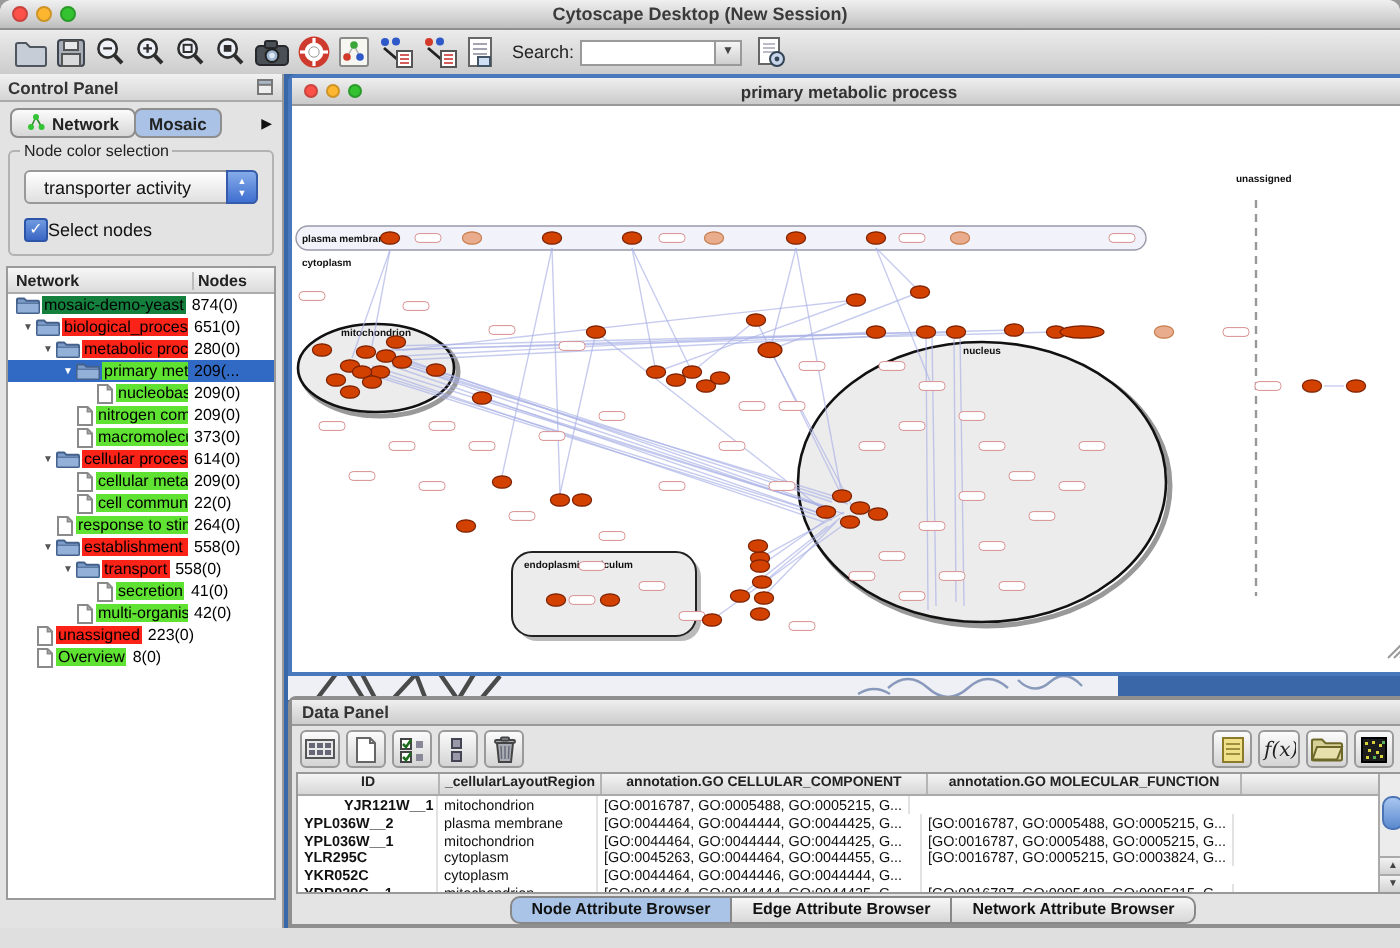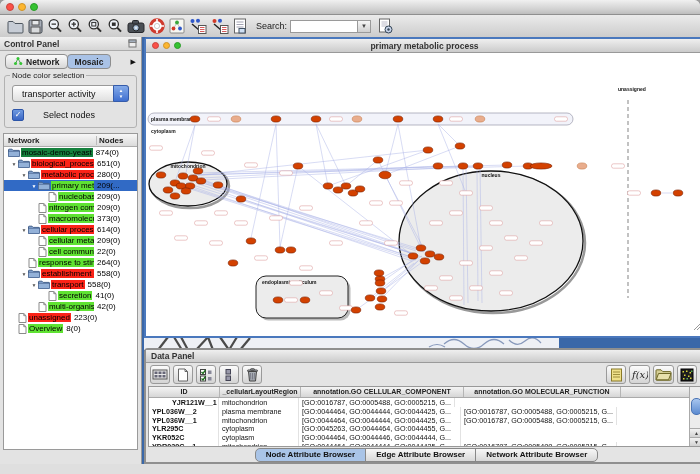--- a/index.html
+++ b/index.html
@@ -26,21 +26,21 @@
   .cp-tabs{display:flex;align-items:center;height:17px;flex:none;padding:2px 3px 0 5px;}
   .cp-tab{height:13px;display:flex;align-items:center;font-size:8.5px;font-weight:bold;color:#222;border:1px solid #8e8e8e;background:linear-gradient(#fbfbfb,#d7d7d7);padding:0 7px;border-radius:4px;margin-right:-1px;gap:3px;}
   .cp-tab.active{background:#a9c2e6;}
   .cp-tab-more{margin-left:auto;font-size:7px;color:#111;background:none;border:none;padding:0 2px;}
   .groupbox{margin:5px 4px 0 4px;flex:none;border:1px solid #b2b2b2;border-radius:3px;padding:7px 5px 5px;position:relative;}
   .gb-label{position:absolute;top:-5px;left:5px;background:#e3e3e3;font-size:8px;color:#222;padding:0 2px;}
   .dropdown{height:15px;border:1px solid #999;border-radius:3px;background:linear-gradient(#ffffff,#e0e0e0);display:flex;align-items:center;font-size:9px;color:#111;padding-left:9px;position:relative;margin:2px 2px 0;}
   .dd-btn{position:absolute;right:-1px;top:-1px;bottom:-1px;width:14px;border-radius:0 3px 3px 0;background:linear-gradient(#85abe9,#3f6fd0);color:#fff;display:flex;flex-direction:column;align-items:center;justify-content:center;font-size:4.5px;line-height:1.25;border:1px solid #355cab;}
   .cb-row{display:flex;align-items:center;margin:7px 0 1px 2px;}
   .cb{width:10px;height:10px;flex:none;border-radius:2px;background:linear-gradient(#6f9ae0,#3a66c4);border:1px solid #2c55a8;color:#fff;font-size:8px;line-height:9px;text-align:center;}
-  .cb-label{font-size:9px;color:#111;margin-left:19px;}
+  .cb-label{font-size:9px;color:#111;margin-left:0;}
   .tree-box{flex:1;margin:5px 3px 14px;background:#fff;border:1px solid #9a9a9a;overflow:hidden;display:flex;flex-direction:column;}
   .tree-header{display:flex;height:12px;flex:none;background:linear-gradient(#f7f7f7,#dbdbdb);border-bottom:1px solid #ababab;font-size:8px;font-weight:bold;color:#222;align-items:center;}
   .th1{flex:1;padding-left:4px;}
   .th2{width:38px;flex:none;border-left:1px solid #bbb;padding-left:2px;}
   .trow{display:flex;align-items:center;height:11px;font-size:8px;white-space:nowrap;overflow:hidden;}
   .trow.sel{background:#316ac5;}
   .tri{width:8px;flex:none;font-size:5px;color:#555;text-align:center;}
   .trow.sel .tri{color:#fff;}
   .ticon{flex:none;margin-right:1px;display:flex;}
   .tlabel{padding:0 1px;color:#000;overflow:hidden;flex-shrink:1;}
@@ -81,20 +81,21 @@
 </style>
 </head>
 <body>
 
 <div class="window">
 
   <div class="titlebar">
     <span class="light red"></span>
     <span class="light yellow"></span>
     <span class="light green"></span>
+    <div class="title-text">Cytoscape Desktop (New Session)</div>
   </div>
 
   <div class="toolbar">
     <span id="toolbar-icons" style="display:flex;align-items:center;">
         <button class="tbtn">
           <svg width="17" height="15" viewBox="0 0 17 15">
             <path d="M1 13 V3.5 Q1 2.5 2 2.5 H6 L8 4.5 H15 Q16 4.5 16 5.5 V13 Q16 14 15 14 H2 Q1 14 1 13 Z" fill="#c7cdd6" stroke="#4e565f"></path>
           </svg>
         </button>
         <button class="tbtn">
@@ -794,20 +795,21 @@
                 <span class="dpt-cell id" style="width: 70px;">YPL036W__1</span>
                 <span class="dpt-cell" style="width: 80px;">mitochondrion</span>
                 <span class="dpt-cell" style="width: 162px;">[GO:0044464, GO:0044444, GO:0044425, G...</span>
                 <span class="dpt-cell" style="width: 156px;">[GO:0016787, GO:0005488, GO:0005215, G...</span>
                 <span class="dpt-cell" style="width: 70px;"></span>
               </div>
               <div class="dpt-row">
                 <span class="dpt-cell id" style="width: 70px;">YLR295C</span>
                 <span class="dpt-cell" style="width: 80px;">cytoplasm</span>
                 <span class="dpt-cell" style="width: 162px;">[GO:0045263, GO:0044464, GO:0044455, G...</span>
+                <span class="dpt-cell" style="width: 156px;">[GO:0016787, GO:0005215, GO:0003824, G...</span>
                 <span class="dpt-cell" style="width: 70px;"></span>
               </div>
               <div class="dpt-row">
                 <span class="dpt-cell id" style="width: 70px;">YKR052C</span>
                 <span class="dpt-cell" style="width: 80px;">cytoplasm</span>
                 <span class="dpt-cell" style="width: 162px;">[GO:0044464, GO:0044446, GO:0044444, G...</span>
                 <span class="dpt-cell" style="width: 70px;"></span>
               </div>
               <div class="dpt-row">
                 <span class="dpt-cell id" style="width: 70px;">YDR039C__1</span>

